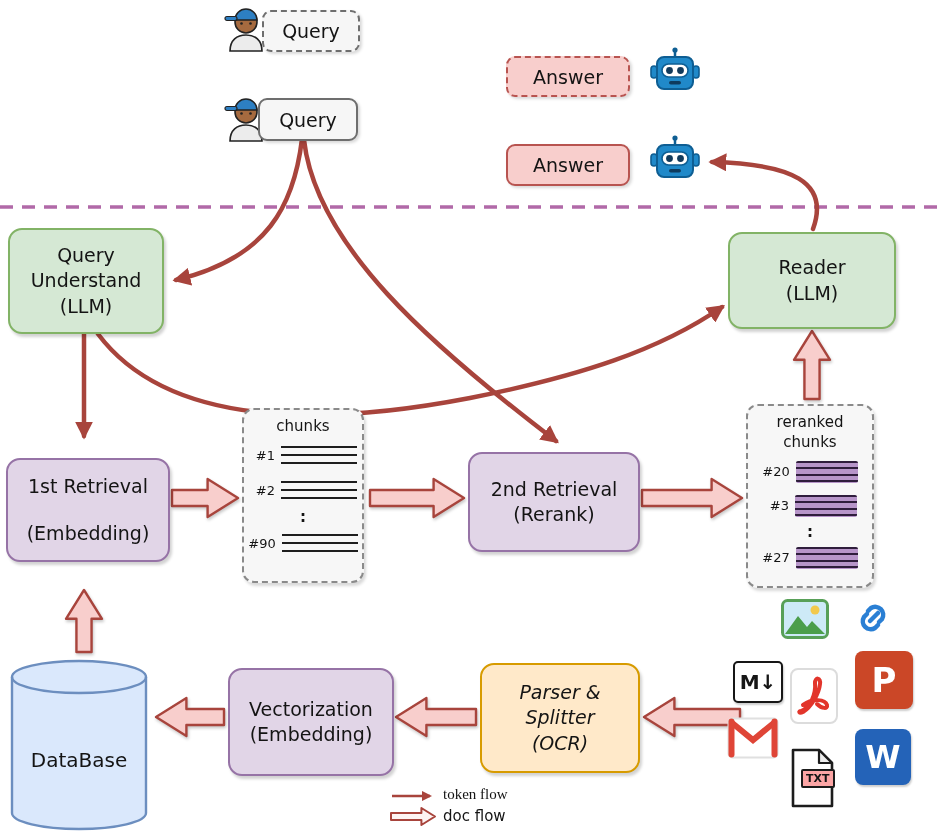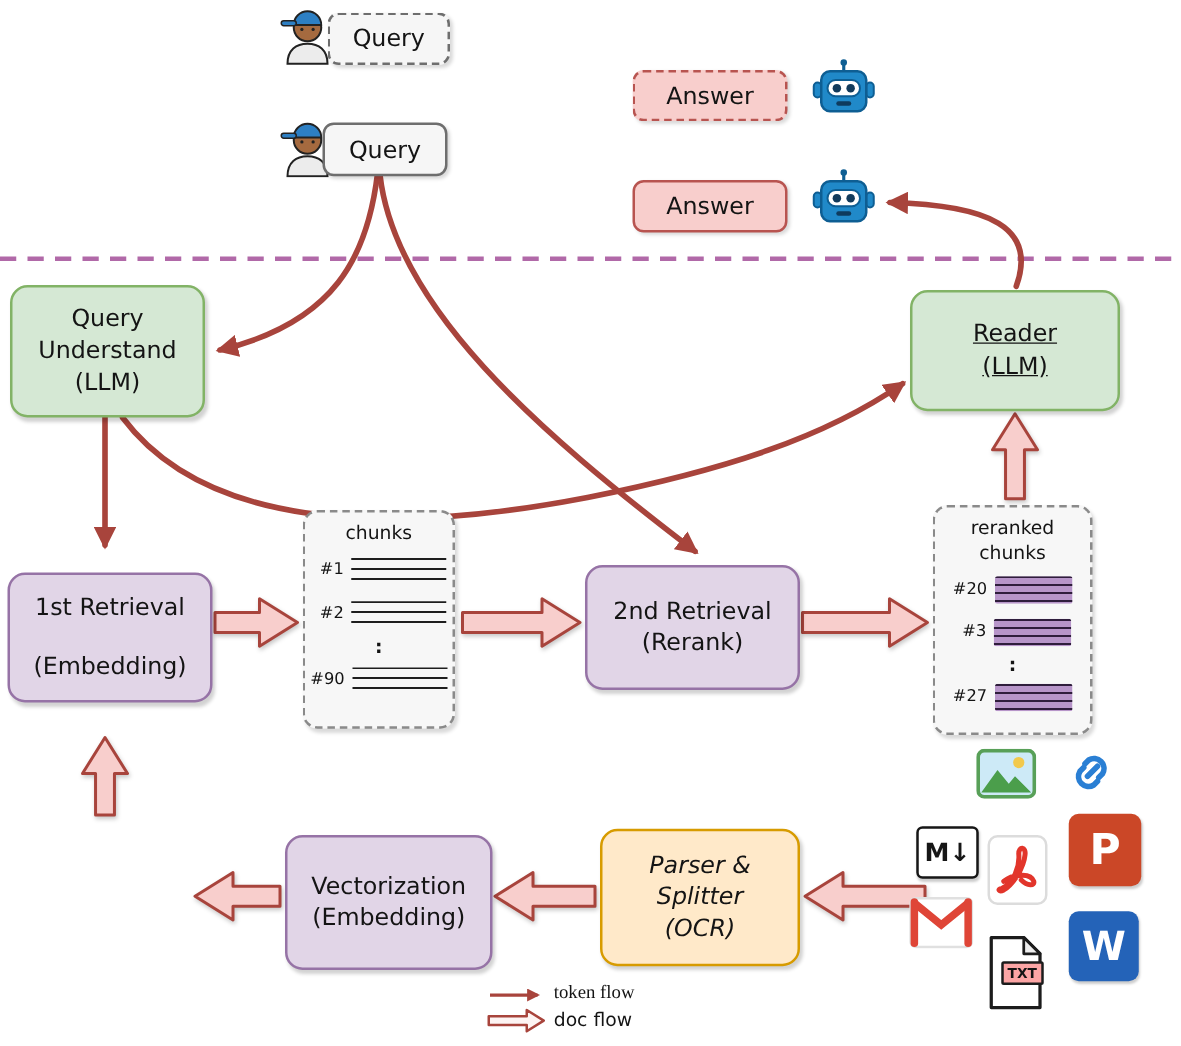--- a/index.html
+++ b/index.html
@@ -130,21 +130,21 @@
       <rect x="21" y="37" width="12" height="3.6" rx="1.8" fill="#0e3b5e"></rect>
     </svg>
   </div>
 
   <div class="node green" style="left:8px;top:228px;width:152px;height:102px;">
     <div>Query</div>
     <div>Understand</div>
     <div>(LLM)</div>
   </div>
 
-  <div class="node green" style="left:728px;top:232px;width:164px;height:93px;text-decoration:underline;">
+  <div class="node green" style="left:728px;top:232px;width:164px;height:93px;">
     <div>Reader</div>
     <div>(LLM)</div>
   </div>
 
   <div class="node purple" style="left:6px;top:458px;width:160px;height:100px;gap:21px;">
     <div>1st Retrieval</div>
     <div>(Embedding)</div>
   </div>
 
   <div class="panel" style="left:242px;top:408px;width:122px;height:175px;">
@@ -180,20 +180,27 @@
       <span class="chunk-label">#3</span>
       <span class="chunk-lines reranked"></span>
     </div>
     <div class="chunk-ellipsis">:</div>
     <div class="chunk-row tight">
       <span class="chunk-label">#27</span>
       <span class="chunk-lines reranked"></span>
     </div>
   </div>
 
+  <div class="abs" style="left:8px;top:656px;width:142px;height:178px;">
+    <svg width="142" height="178" viewBox="0 0 142 178">
+      <path d="M4 21 a67 16 0 0 1 134 0 v136 a67 16 0 0 1 -134 0 z" fill="#dae8fc" stroke="#6c8ebf" stroke-width="2.4"></path>
+      <path d="M4 21 a67 16 0 0 0 134 0" fill="none" stroke="#6c8ebf" stroke-width="2.4"></path>
+    </svg>
+    <div class="db-label" style="top:92px;">DataBase</div>
+  </div>
 
   <div class="node purple" style="left:228px;top:668px;width:162px;height:104px;text-align:center;">
     <div>Vectorization</div>
     <div>(Embedding)</div>
   </div>
 
   <div class="node orange" style="left:480px;top:663px;width:156px;height:106px;font-style:italic;">
     <div>Parser &amp;</div>
     <div>Splitter</div>
     <div>(OCR)</div>

